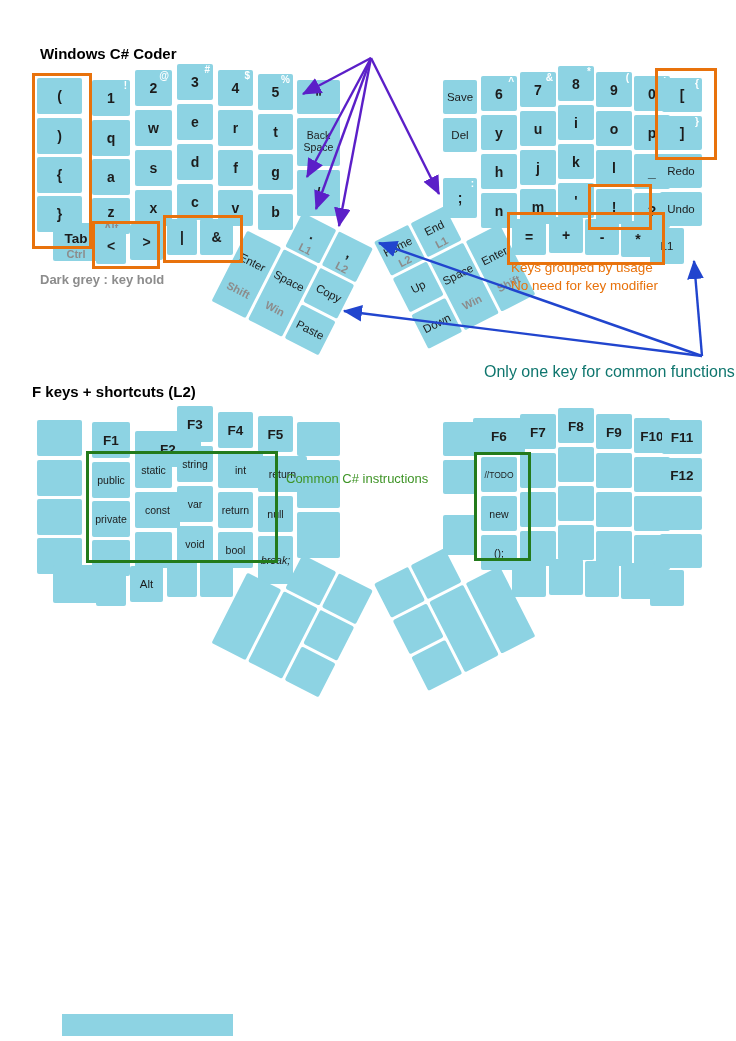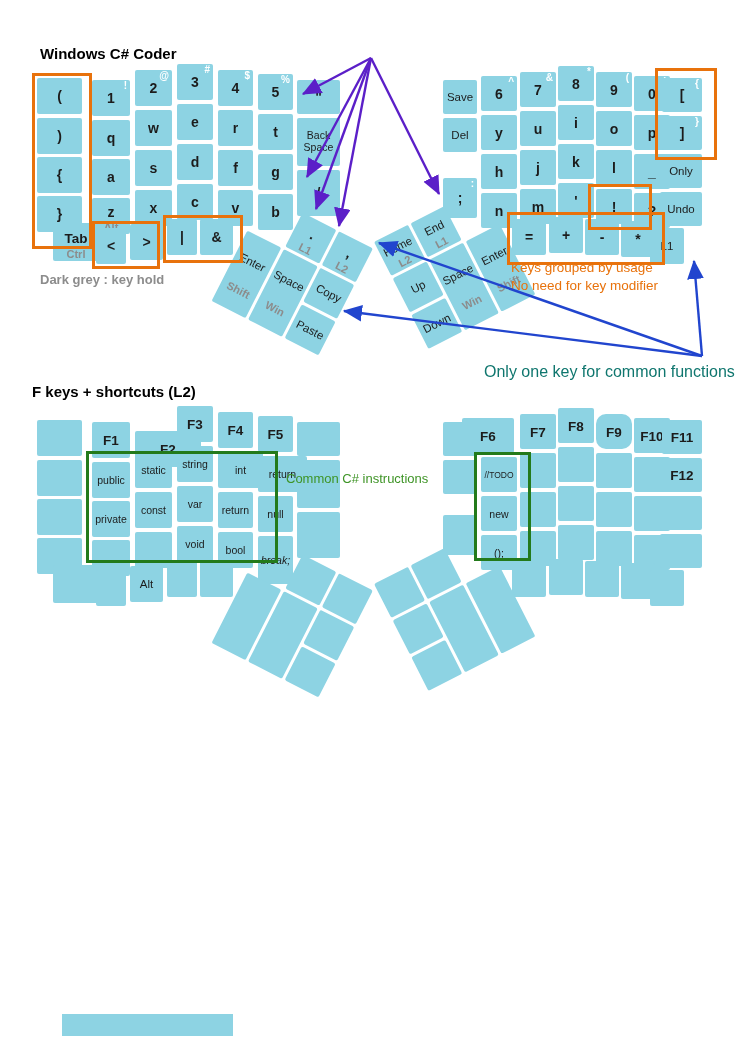--- a/index.html
+++ b/index.html
@@ -241,21 +241,21 @@
       </div>
       <div class="key k-ch" style="left: 662px; top: 78px; width: 40px; height: 34px;">
         <span class="main">[</span>
         <span class="sup">{</span>
       </div>
       <div class="key k-ch" style="left: 662px; top: 116px; width: 40px; height: 34px;">
         <span class="main">]</span>
         <span class="sup">}</span>
       </div>
       <div class="key k-wd" style="left: 660px; top: 154px; width: 42px; height: 34px;">
-        <span class="main">Only</span>
+        <span class="main">Redo</span>
       </div>
       <div class="key k-wd" style="left: 660px; top: 192px; width: 42px; height: 34px;">
         <span class="main">Undo</span>
       </div>
       <div class="key k-ch" style="left: 512px; top: 219px; width: 34px; height: 36px;">
         <span class="main">=</span>
       </div>
       <div class="key k-ch" style="left: 549px; top: 217px; width: 34px; height: 36px;">
         <span class="main">+</span>
       </div>
@@ -331,21 +331,21 @@
       <div class="key k-sm" style="left: 92px; top: 501px; width: 38px; height: 36px;">
         <span class="main">private</span>
       </div>
       <div class="key k-ch" style="left: 92px; top: 540px; width: 38px; height: 36px;"></div>
       <div class="key k-fk" style="left: 135px; top: 431px; width: 37px; height: 36px; padding-left: 29px;">
         <span class="main">F2</span>
       </div>
       <div class="key k-sm" style="left: 135px; top: 452px; width: 37px; height: 36px;">
         <span class="main">static</span>
       </div>
-      <div class="key k-sm" style="left: 135px; top: 492px; width: 37px; height: 36px;">
+      <div class="key k-sm" style="left: 135px; top: 492px; width: 37px; height: 36px; padding-left: 8px;">
         <span class="main">const</span>
       </div>
       <div class="key k-ch" style="left: 135px; top: 532px; width: 37px; height: 36px;"></div>
       <div class="key k-fk" style="left: 177px; top: 406px; width: 36px; height: 36px;">
         <span class="main">F3</span>
       </div>
       <div class="key k-sm" style="left: 177px; top: 446px; width: 36px; height: 36px;">
         <span class="main">string</span>
       </div>
       <div class="key k-sm" style="left: 177px; top: 486px; width: 36px; height: 36px;">
@@ -386,21 +386,21 @@
       <div class="key k-wd" style="left: 130px; top: 566px; width: 33px; height: 36px;">
         <span class="main">Alt</span>
       </div>
       <div class="key k-ch" style="left: 167px; top: 561px; width: 30px; height: 36px;"></div>
       <div class="key k-ch" style="left: 200px; top: 561px; width: 33px; height: 36px;"></div>
     </div>
     <div class="board" style="left: 0px; top: 0px;">
       <div class="key k-ch" style="left: 443px; top: 422px; width: 34px; height: 34px;"></div>
       <div class="key k-ch" style="left: 443px; top: 460px; width: 34px; height: 34px;"></div>
       <div class="key k-ch" style="left: 443px; top: 515px; width: 34px; height: 40px;"></div>
-      <div class="key k-fk" style="left: 462px; top: 418px; width: 36px; height: 35px; padding-left: 16px;">
+      <div class="key k-fk" style="left: 473px; top: 418px; width: 36px; height: 35px; padding-left: 16px;">
         <span class="main">F6</span>
       </div>
       <div class="key k-xs" style="left: 481px; top: 457px; width: 36px; height: 35px;">
         <span class="main">//TODO</span>
       </div>
       <div class="key k-sm" style="left: 481px; top: 496px; width: 36px; height: 35px;">
         <span class="main">new</span>
       </div>
       <div class="key k-sm" style="left: 481px; top: 535px; width: 36px; height: 35px;">
         <span class="main">();</span>
@@ -410,21 +410,21 @@
       </div>
       <div class="key k-ch" style="left: 520px; top: 453px; width: 36px; height: 35px;"></div>
       <div class="key k-ch" style="left: 520px; top: 492px; width: 36px; height: 35px;"></div>
       <div class="key k-ch" style="left: 520px; top: 531px; width: 36px; height: 35px;"></div>
       <div class="key k-fk" style="left: 558px; top: 408px; width: 36px; height: 35px;">
         <span class="main">F8</span>
       </div>
       <div class="key k-ch" style="left: 558px; top: 447px; width: 36px; height: 35px;"></div>
       <div class="key k-ch" style="left: 558px; top: 486px; width: 36px; height: 35px;"></div>
       <div class="key k-ch" style="left: 558px; top: 525px; width: 36px; height: 35px;"></div>
-      <div class="key k-fk" style="left: 596px; top: 414px; width: 36px; height: 35px; border-radius: 10px;">
+      <div class="key k-fk" style="left: 596px; top: 414px; width: 36px; height: 35px;">
         <span class="main">F9</span>
       </div>
       <div class="key k-ch" style="left: 596px; top: 453px; width: 36px; height: 35px;"></div>
       <div class="key k-ch" style="left: 596px; top: 492px; width: 36px; height: 35px;"></div>
       <div class="key k-ch" style="left: 596px; top: 531px; width: 36px; height: 35px;"></div>
       <div class="key k-fk" style="left: 634px; top: 418px; width: 36px; height: 35px;">
         <span class="main">F10</span>
       </div>
       <div class="key k-ch" style="left: 634px; top: 457px; width: 36px; height: 35px;"></div>
       <div class="key k-ch" style="left: 634px; top: 496px; width: 36px; height: 35px;"></div>

